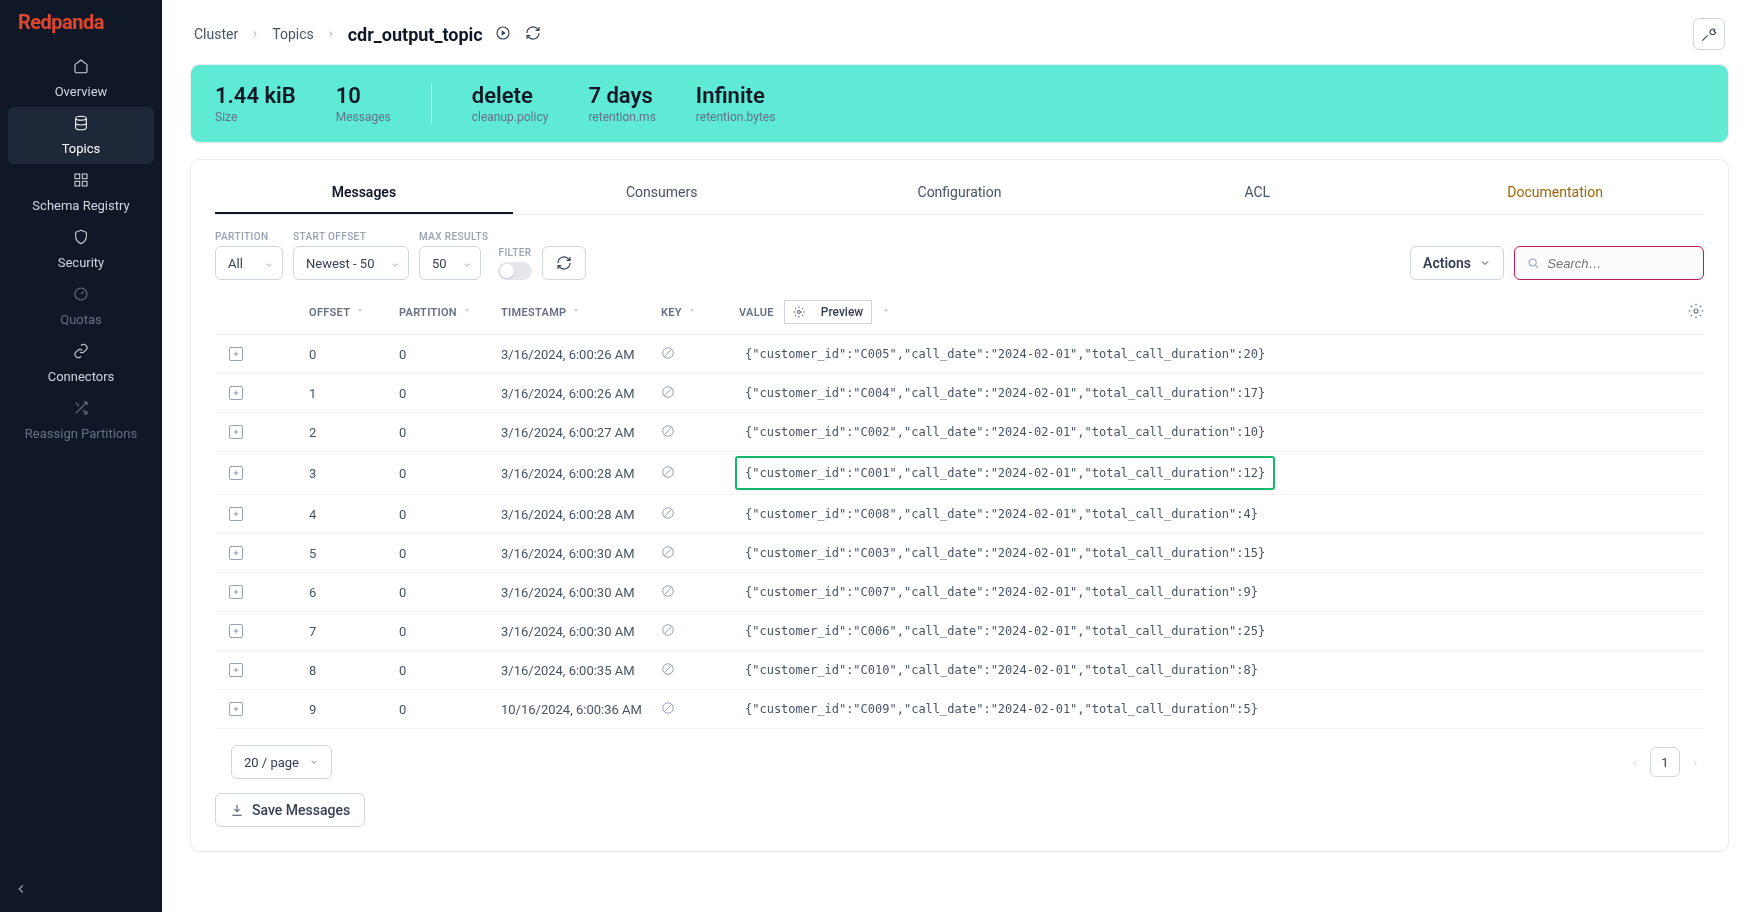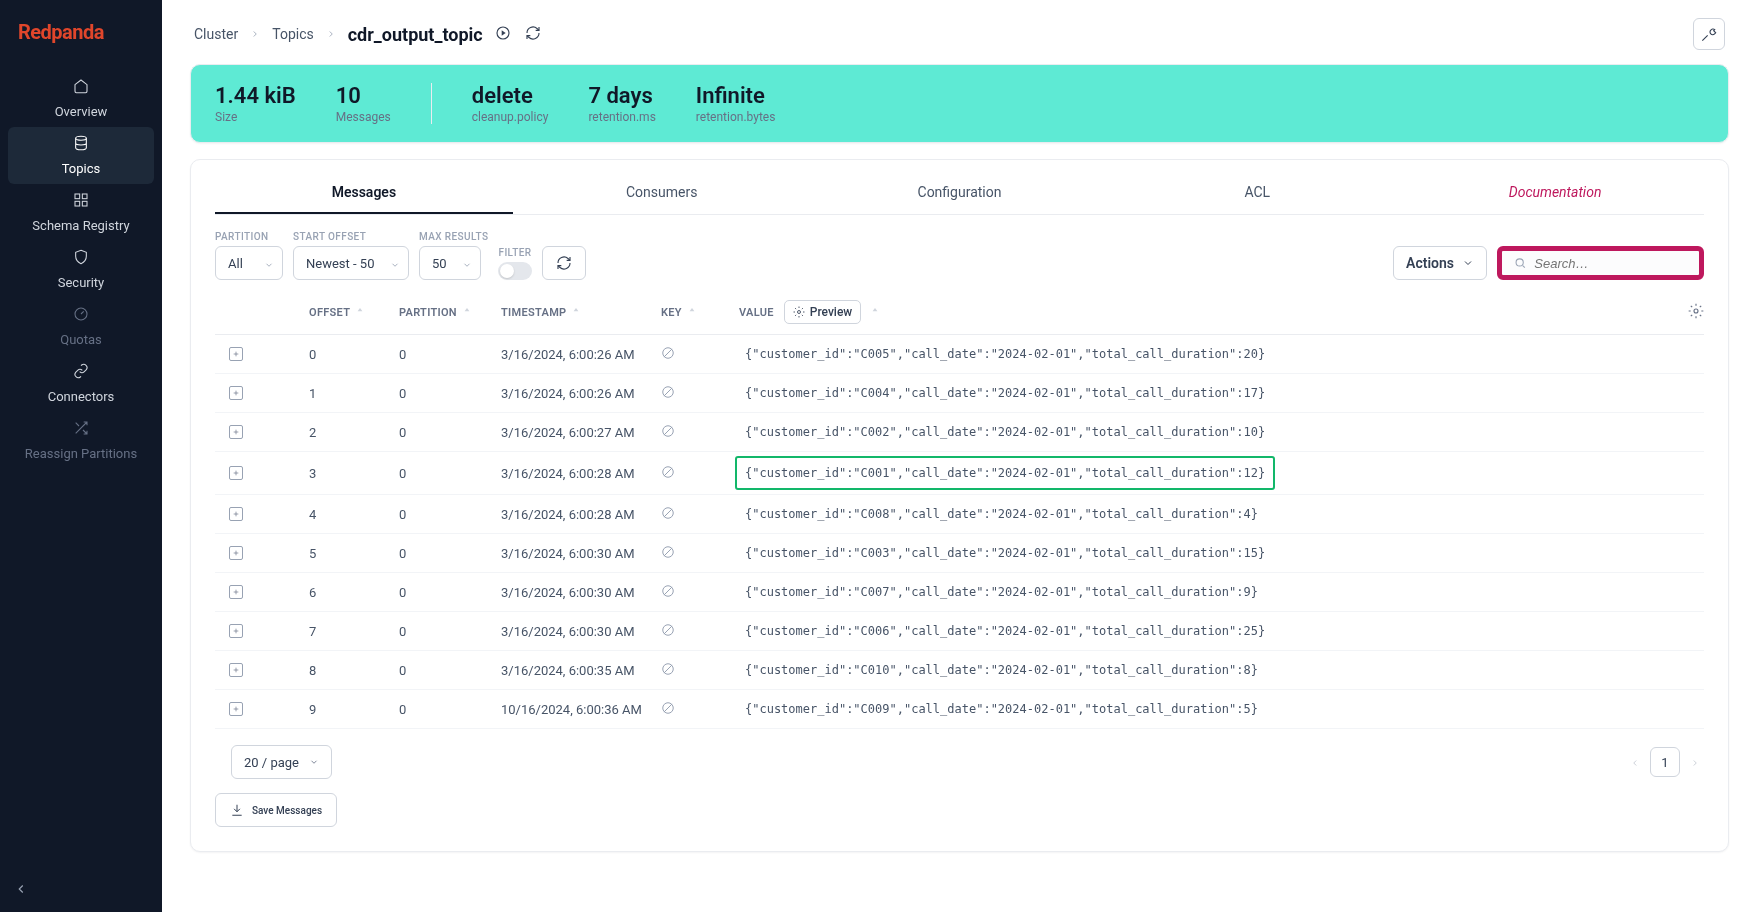--- a/index.html
+++ b/index.html
@@ -1,20 +1,20 @@
 <!DOCTYPE html>
 <html><head>
 <meta charset="utf-8">
 <style>
 * { margin: 0; padding: 0; box-sizing: border-box; }
 body { font-family: -apple-system, BlinkMacSystemFont, "Segoe UI", Roboto, sans-serif; background: #fff; color: #1f2937; display: flex; height: 912px; width: 1757px; overflow: hidden; }
 
 
 .sidebar { width: 162px; background: #101828; color: #d1d5db; display: flex; flex-direction: column; position: relative; flex-shrink: 0; }
-.logo { padding: 20px 18px; color: #e0462b; font-weight: 700; font-size: 20px; letter-spacing: -0.5px; }
+.logo { padding: 10px 18px; color: #e0462b; font-weight: 700; font-size: 20px; letter-spacing: -0.5px; }
 .nav { padding: 6px 8px; }
 .nav-item { display: flex; align-items: center; gap: 10px; padding: 8px 10px; border-radius: 6px; font-size: 13px; color: #d0d5dd; cursor: pointer; flex-direction: column; }
 .nav-item.active { background: #1d2939; color: #fff; }
 .nav-item.muted { color: #667085; }
 .nav-icon { width: 16px; height: 16px; display: flex; align-items: center; justify-content: center; flex-shrink: 0; }
 .nav-icon svg { width: 16px; height: 16px; stroke: currentColor; fill: none; stroke-width: 1.6; }
 .sidebar-collapse { position: absolute; bottom: 12px; left: 14px; color: #98a2b3; cursor: pointer; }
 .sidebar-collapse svg { width: 14px; height: 14px; stroke: currentColor; fill: none; stroke-width: 2; }
 
 
@@ -33,73 +33,73 @@
 .stat-block { display: flex; flex-direction: column; gap: 2px; }
 .stat-divider { width: 1px; background: #eaecf0; }
 .stat-value { font-size: 22px; font-weight: 600; color: #101828; }
 .stat-label { font-size: 12px; color: #667085; }
 
 
 .panel { background: #fff; border: 1px solid #eaecf0; border-radius: 10px; padding: 14px 24px 24px 24px; box-shadow: 0 1px 2px rgba(16,24,40,0.05); }
 .tabs { display: flex; border-bottom: 1px solid #eaecf0; margin-bottom: 16px; }
 .tab { flex: 1; text-align: center; padding: 10px 0 12px 0; font-size: 14px; color: #475467; cursor: pointer; border-bottom: 2px solid transparent; }
 .tab.active { font-weight: 600; color: #101828; border-bottom: 2px solid #101828; }
-.tab.disabled { color: #be185d; font-style: italic; }
+.tab.disabled { color: #a16207; }
 
 
 .filter-row { display: flex; align-items: flex-end; gap: 10px; margin-bottom: 12px; }
 .filter-group { display: flex; flex-direction: column; gap: 4px; }
 .filter-label { font-size: 10px; color: #98a2b3; text-transform: uppercase; letter-spacing: 0.4px; font-weight: 500; }
 .select { height: 34px; border: 1px solid #d0d5dd; border-radius: 6px; padding: 0 28px 0 12px; font-size: 13px; color: #344054; background: #fff; position: relative; display: flex; align-items: center; cursor: pointer; }
 .select .chev { position: absolute; right: 8px; width: 10px; height: 10px; }
 .select .chev svg { width: 10px; height: 10px; stroke: #98a2b3; fill: none; stroke-width: 2; }
 .toggle { width: 34px; height: 18px; background: #e4e7ec; border-radius: 10px; position: relative; cursor: pointer; }
 .toggle::after { content: ''; position: absolute; width: 14px; height: 14px; background: #fff; border-radius: 50%; top: 2px; left: 2px; box-shadow: 0 1px 2px rgba(0,0,0,0.15); }
 .refresh-btn { width: 44px; height: 34px; border: 1px solid #d0d5dd; border-radius: 6px; display: flex; align-items: center; justify-content: center; cursor: pointer; }
 .refresh-btn svg { width: 16px; height: 16px; stroke: #344054; fill: none; stroke-width: 1.7; }
 .filter-spacer { flex: 1; }
 .actions-btn { height: 34px; border: 1px solid #d0d5dd; border-radius: 6px; padding: 0 12px; display: flex; align-items: center; gap: 8px; font-size: 14px; font-weight: 600; color: #344054; cursor: pointer; }
 .actions-btn svg { width: 12px; height: 12px; stroke: #344054; fill: none; stroke-width: 2; }
-.search-box { height: 34px; border: 5px solid #be185d; border-radius: 6px; padding: 1px 12px; display: flex; align-items: center; gap: 8px; width: 207px; background: #fcfcfd; }
+.search-box { height: 34px; border: 1px solid #be185d; border-radius: 6px; padding: 1px 12px; display: flex; align-items: center; gap: 8px; width: 190px; background: #fcfcfd; }
 .search-box svg { width: 14px; height: 14px; stroke: #98a2b3; fill: none; stroke-width: 2; }
 .search-box input { border: none; outline: none; font-size: 13px; color: #667085; background: transparent; font-style: italic; width: 100%; }
 
 
 .tbl { width: 100%; }
 .tbl-head { display: flex; align-items: center; padding: 8px 0 10px 0; font-size: 11px; font-weight: 600; color: #667085; text-transform: uppercase; letter-spacing: 0.3px; border-bottom: 1px solid #eaecf0; }
 .col-expand { width: 50px; }
 .col-offset { width: 90px; display: flex; align-items: center; gap: 6px; margin-left: 44px; }
 .col-partition { width: 102px; display: flex; align-items: center; gap: 6px; }
 .col-timestamp { width: 160px; display: flex; align-items: center; gap: 6px; }
 .col-key { width: 78px; display: flex; align-items: center; gap: 6px; }
 .col-value { flex: 1; display: flex; align-items: center; gap: 10px; }
 .col-gear { width: 40px; text-align: right; }
 .sort-arrow svg { width: 8px; height: 8px; fill: #d0d5dd; }
-.preview-btn { height: 24px; border: 1px solid #d0d5dd; border-radius: 5px; padding: 0 8px; display: flex; align-items: center; gap: 5px; font-size: 12px; font-weight: 500; color: #344054; cursor: pointer; text-transform: none; letter-spacing: 0; }
+.preview-btn { height: 24px; border: 1px solid #d0d5dd; border-radius: 0; padding: 0 8px; display: flex; align-items: center; gap: 16px; font-size: 12px; font-weight: 500; color: #344054; cursor: pointer; text-transform: none; letter-spacing: 0; }
 .preview-btn svg { width: 12px; height: 12px; stroke: #344054; fill: none; stroke-width: 1.7; }
 
 .tbl-row { display: flex; align-items: center; padding: 10px 0; border-bottom: 1px solid #f2f4f7; font-size: 13px; }
 .tbl-row .col-offset, .tbl-row .col-partition { color: #475467; }
 .tbl-row .col-timestamp { color: #475467; }
 .expand-icon { width: 14px; height: 14px; border: 1px solid #98a2b3; border-radius: 2px; display: flex; align-items: center; justify-content: center; cursor: pointer; margin-left: 14px; }
 .expand-icon svg { width: 8px; height: 8px; stroke: #667085; stroke-width: 2; }
 .null-icon svg { width: 14px; height: 14px; stroke: #98a2b3; fill: none; stroke-width: 1.7; }
 .value-text { font-family: ui-monospace, "SF Mono", Consolas, monospace; font-size: 12px; color: #475467; white-space: nowrap; overflow: hidden; text-overflow: ellipsis; }
 .value-cell { display: flex; align-items: center; padding: 2px 6px; border-radius: 3px; }
 .value-cell.highlight { border: 2.5px solid #12b76a; padding: 8px 8px; margin: -6px 20px -6px -4px; }
 
 .tbl-footer { display: flex; align-items: center; justify-content: space-between; margin-top: 16px; padding-left: 16px; }
 .page-size { height: 34px; border: 1px solid #d0d5dd; border-radius: 6px; padding: 0 12px; display: flex; align-items: center; gap: 10px; font-size: 13px; color: #344054; cursor: pointer; }
 .page-size svg { width: 10px; height: 10px; stroke: #667085; fill: none; stroke-width: 2; }
 .pagination { display: flex; align-items: center; gap: 6px; }
 .page-nav { padding: 4px; color: #c2c8d0; cursor: pointer; }
 .page-nav svg { width: 10px; height: 10px; stroke: currentColor; fill: none; stroke-width: 2; }
 .page-num { width: 30px; height: 30px; border: 1px solid #d0d5dd; border-radius: 6px; display: flex; align-items: center; justify-content: center; font-size: 13px; color: #344054; }
 
-.save-btn { margin-top: 14px; height: 34px; border: 1px solid #d0d5dd; border-radius: 6px; padding: 0 14px; display: inline-flex; align-items: center; gap: 8px; font-size: 10px; font-weight: 500; color: #344054; cursor: pointer; }
+.save-btn { margin-top: 14px; height: 34px; border: 1px solid #d0d5dd; border-radius: 6px; padding: 0 14px; display: inline-flex; align-items: center; gap: 8px; font-size: 14px; font-weight: 500; color: #344054; cursor: pointer; }
 .save-btn svg { width: 14px; height: 14px; stroke: #344054; fill: none; stroke-width: 1.7; }
 .gear-icon svg { width: 16px; height: 16px; stroke: #667085; fill: none; stroke-width: 1.7; cursor: pointer; }
 </style>
 </head>
 <body>
 
 <aside class="sidebar">
   <div class="logo">Redpanda</div>
   <nav class="nav" id="nav">
       <div class="nav-item">

